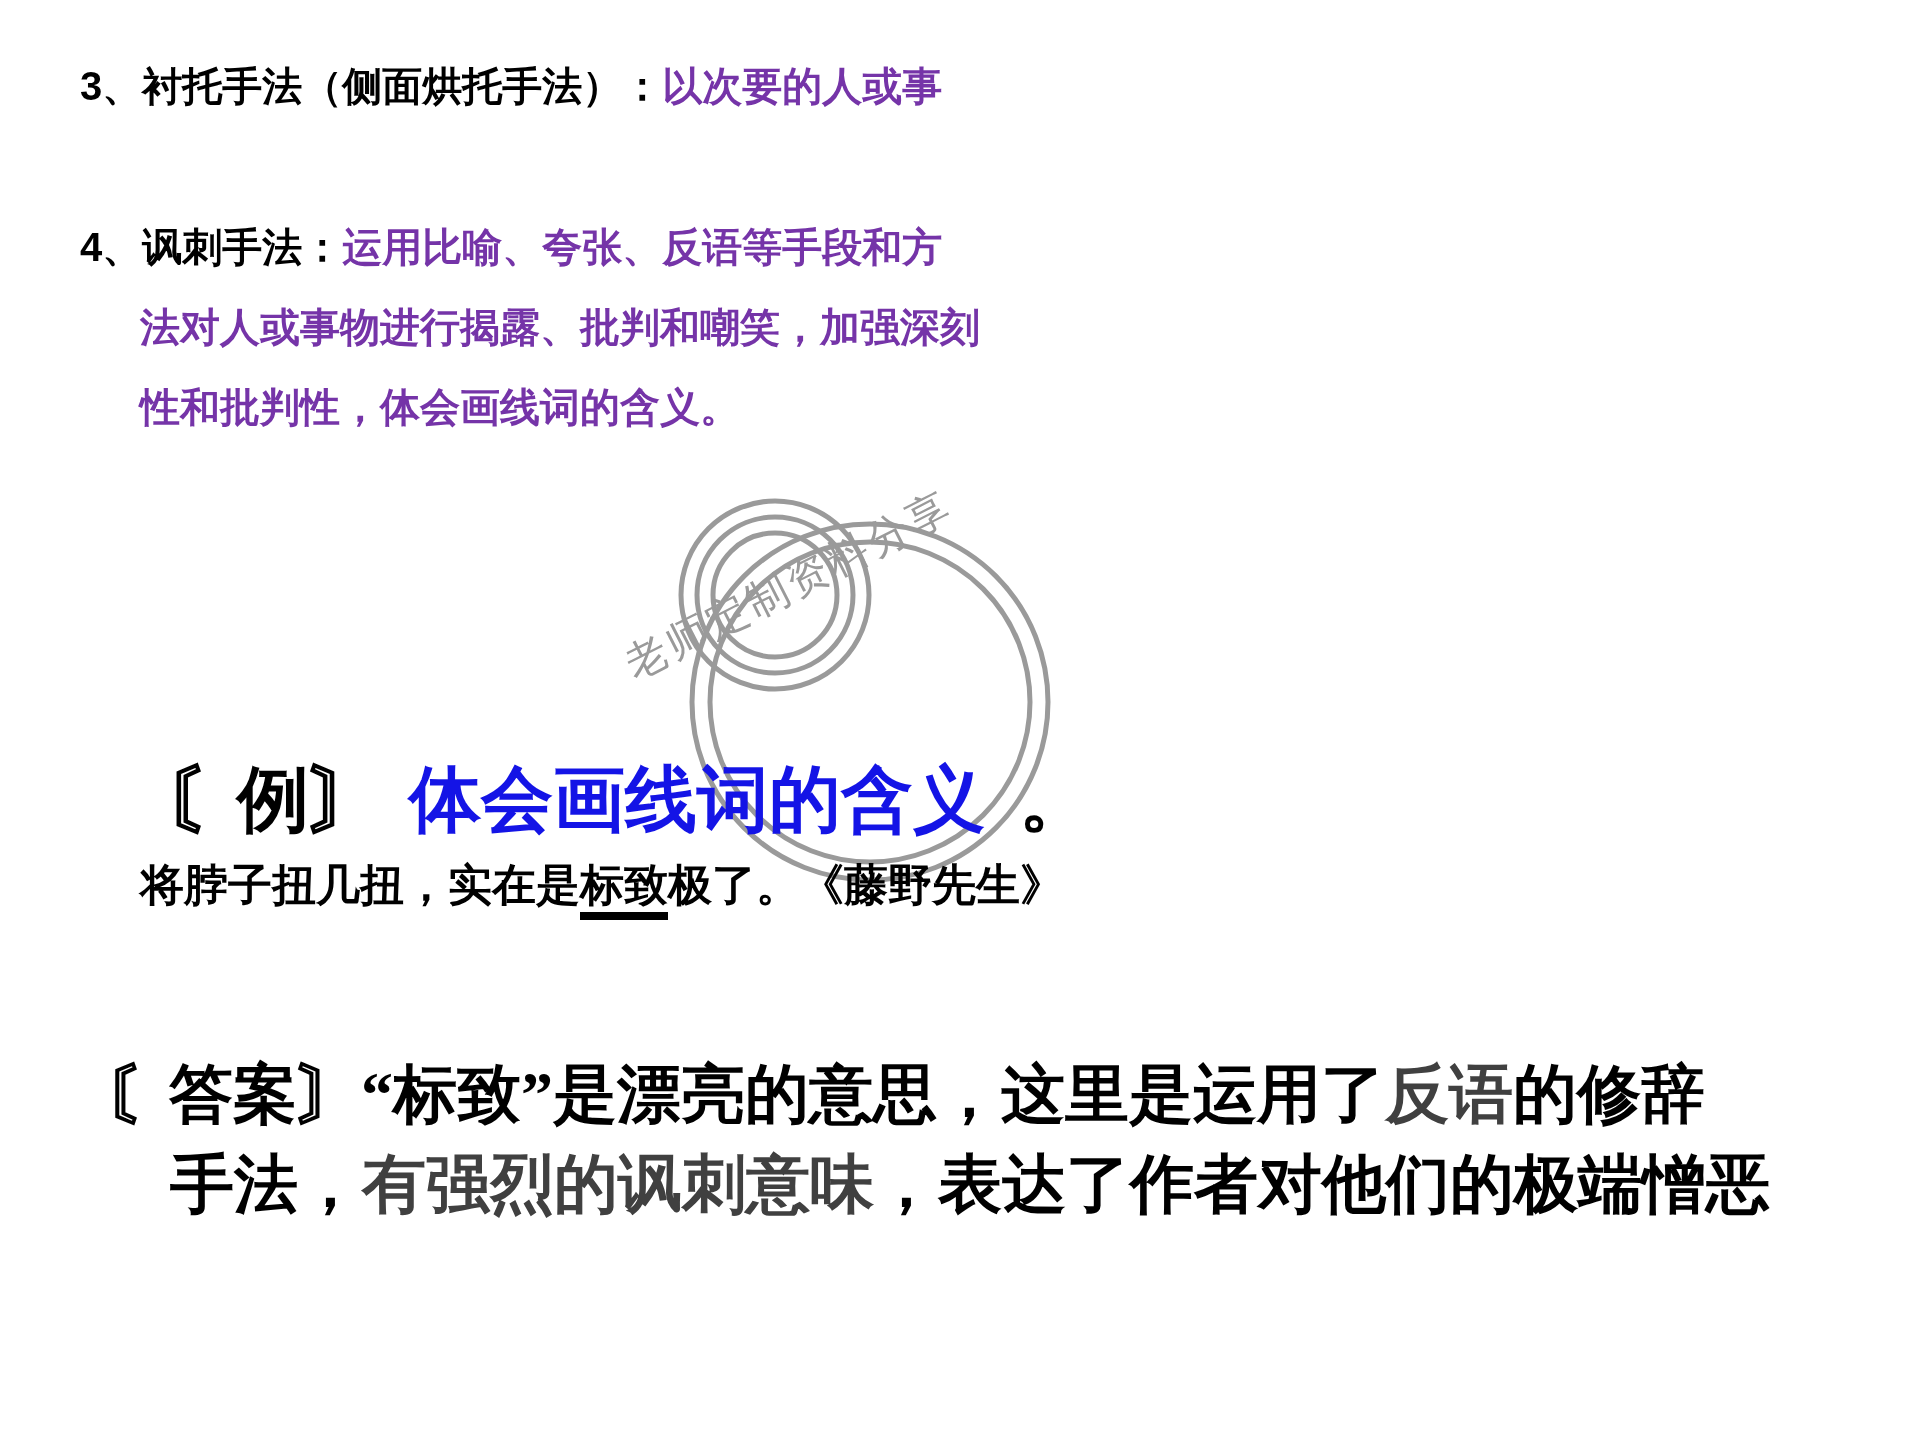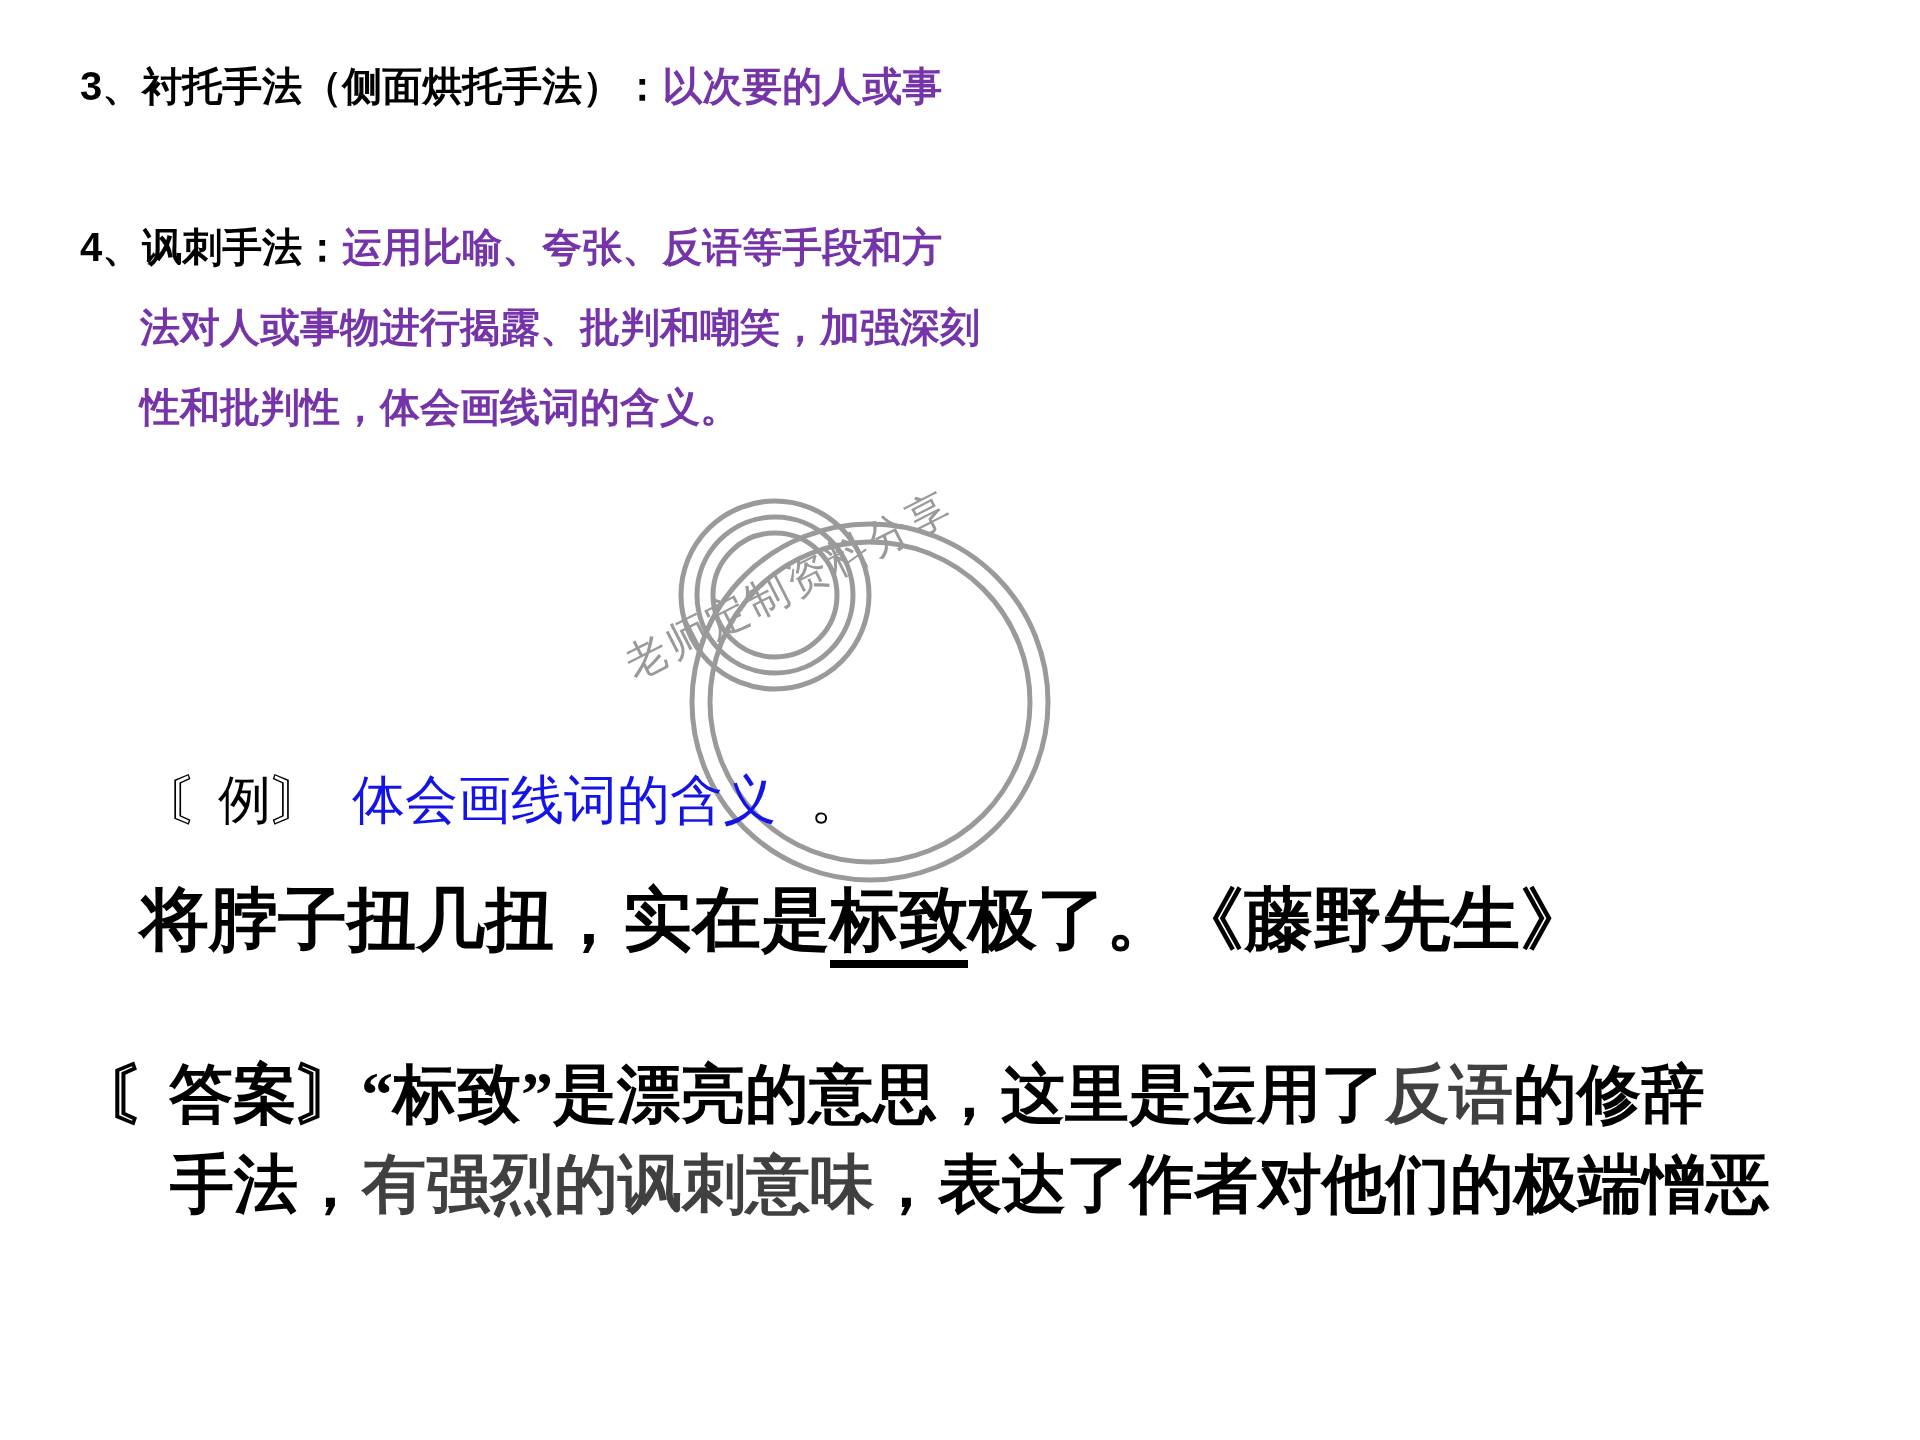--- a/index.html
+++ b/index.html
@@ -21,29 +21,29 @@
   .point{padding-left:60px;text-indent:-60px;margin:0;}
   .num{font-family:"Liberation Sans","DejaVu Sans",sans-serif;}
   .purple{color:#7534A8;}
   .blue{color:#1414E6;}
   .red{color:#404040;}
   .black{color:#000000;}
 
   
   .example{
     position:absolute;left:165px;top:758px;
-    font-size:53px;font-weight:normal;line-height:84px;color:#000;z-index:2;
+    font-size:72px;font-weight:bold;line-height:84px;color:#000;z-index:2;
     white-space:nowrap;
   }
   .example .prompt{margin-left:28px;}
   .example .period{margin-left:34px;color:#000;}
 
   .quote{
-    position:absolute;left:140px;top:878px;
-    font-size:69px;font-weight:bold;line-height:84px;color:#000;z-index:2;
+    position:absolute;left:140px;top:844px;
+    font-size:44px;font-weight:bold;line-height:84px;color:#000;z-index:2;
     white-space:nowrap;
   }
   .underlined{border-bottom:8px solid #000;padding-bottom:2px;}
 
   
   .answer{
     position:absolute;left:105px;top:1050px;width:1760px;
     font-size:64px;font-weight:bold;line-height:90px;color:#000;z-index:2;
     padding-left:65px;text-indent:-65px;
   }

